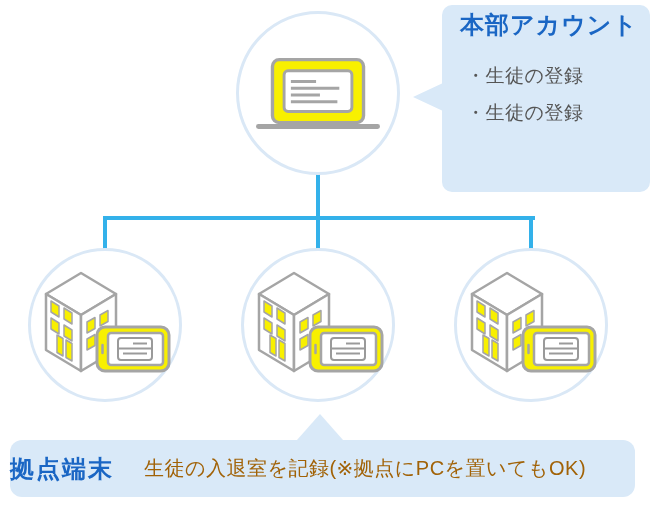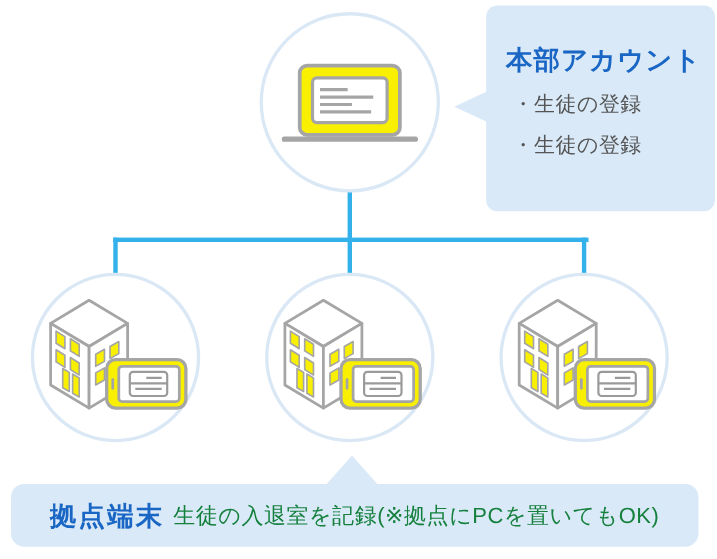--- a/index.html
+++ b/index.html
@@ -19,37 +19,37 @@
   .node-hq { left:236px; top:11px; width:164px; height:164px; }
   .node-b1 { left:28px;  top:248px; width:154px; height:154px; }
   .node-b2 { left:241px; top:248px; width:154px; height:154px; }
   .node-b3 { left:454px; top:248px; width:154px; height:154px; }
   .node svg { position:absolute; }
   .laptop-svg { left:17px; top:43px; }
   .branch-svg { left:6px; top:19px; }
 
   
   .bubble { position:absolute; left:442px; top:5px; width:208px; height:187px;
-            background:#d9e9f8; border-radius:10px; padding:34px 12px 0 18px; }
+            background:#d9e9f8; border-radius:10px; padding:4px 12px 0 18px; }
   .bubble-tail { position:absolute; left:-29px; top:78px; width:0; height:0;
                  border-top:14px solid transparent; border-bottom:14px solid transparent;
                  border-right:30px solid #d9e9f8; }
   .bubble-title { font-size:24px; font-weight:bold; color:#1a66c4; letter-spacing:1px; }
-  .bubble-list { margin-top:6px; padding-left:6px; list-style:none; }
+  .bubble-list { margin-top:16px; padding-left:6px; list-style:none; }
   .bubble-list li { font-size:19px; color:#555555; line-height:37px; letter-spacing:0.5px; }
 
   
   .bar { position:absolute; left:10px; top:440px; width:625px; height:57px;
          background:#d9e9f8; border-radius:12px; display:flex; align-items:center;
-         justify-content:center; }
+         }
   .bar-tail { position:absolute; left:297px; top:414px; width:0; height:0;
               border-left:23px solid transparent; border-right:23px solid transparent;
               border-bottom:26px solid #d9e9f8; }
   .bar-label { font-size:24px; font-weight:bold; color:#1a66c4; letter-spacing:2px; }
-  .bar-desc { font-size:20px; color:#15803d; margin-left:8px; letter-spacing:0.5px; }
+  .bar-desc { font-size:20px; color:#a16207; margin-left:30px; letter-spacing:0.5px; }
 </style>
 </head>
 <body>
 
 <div class="canvas">
 
   <svg width="0" height="0" style="position:absolute" aria-hidden="true">
     <defs>
       <symbol id="sym-laptop" viewBox="0 0 128 78">
         <rect x="17" y="2.5" width="94" height="65" rx="7" fill="#f8f000" stroke="#a5a5a5" stroke-width="3.5"></rect>

